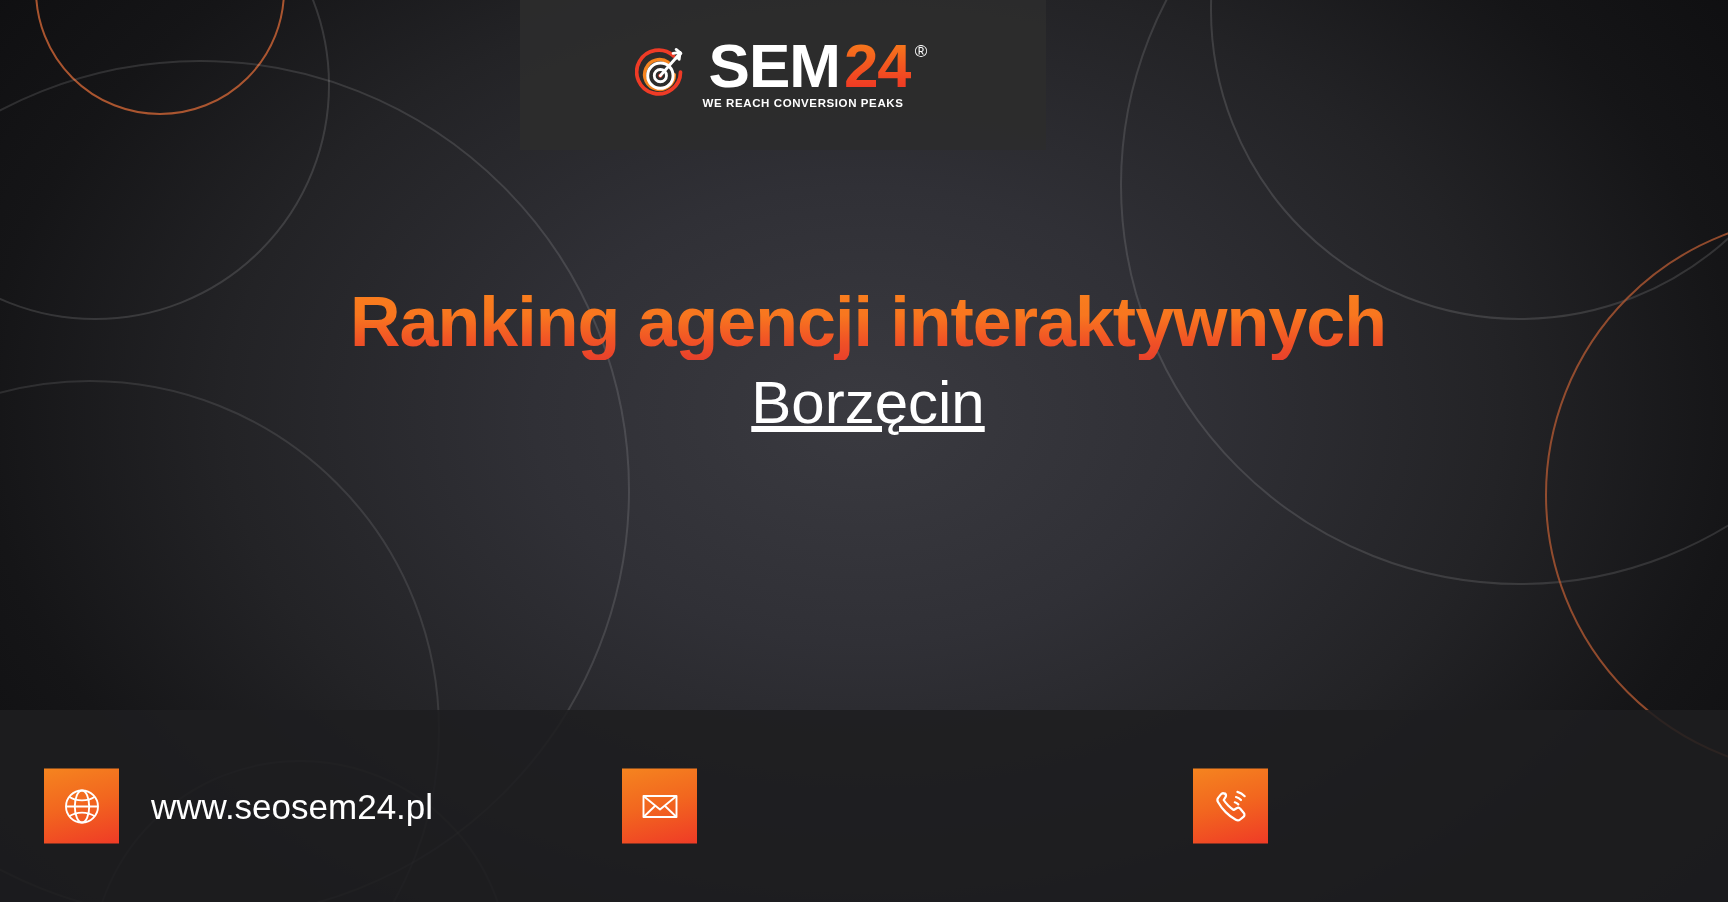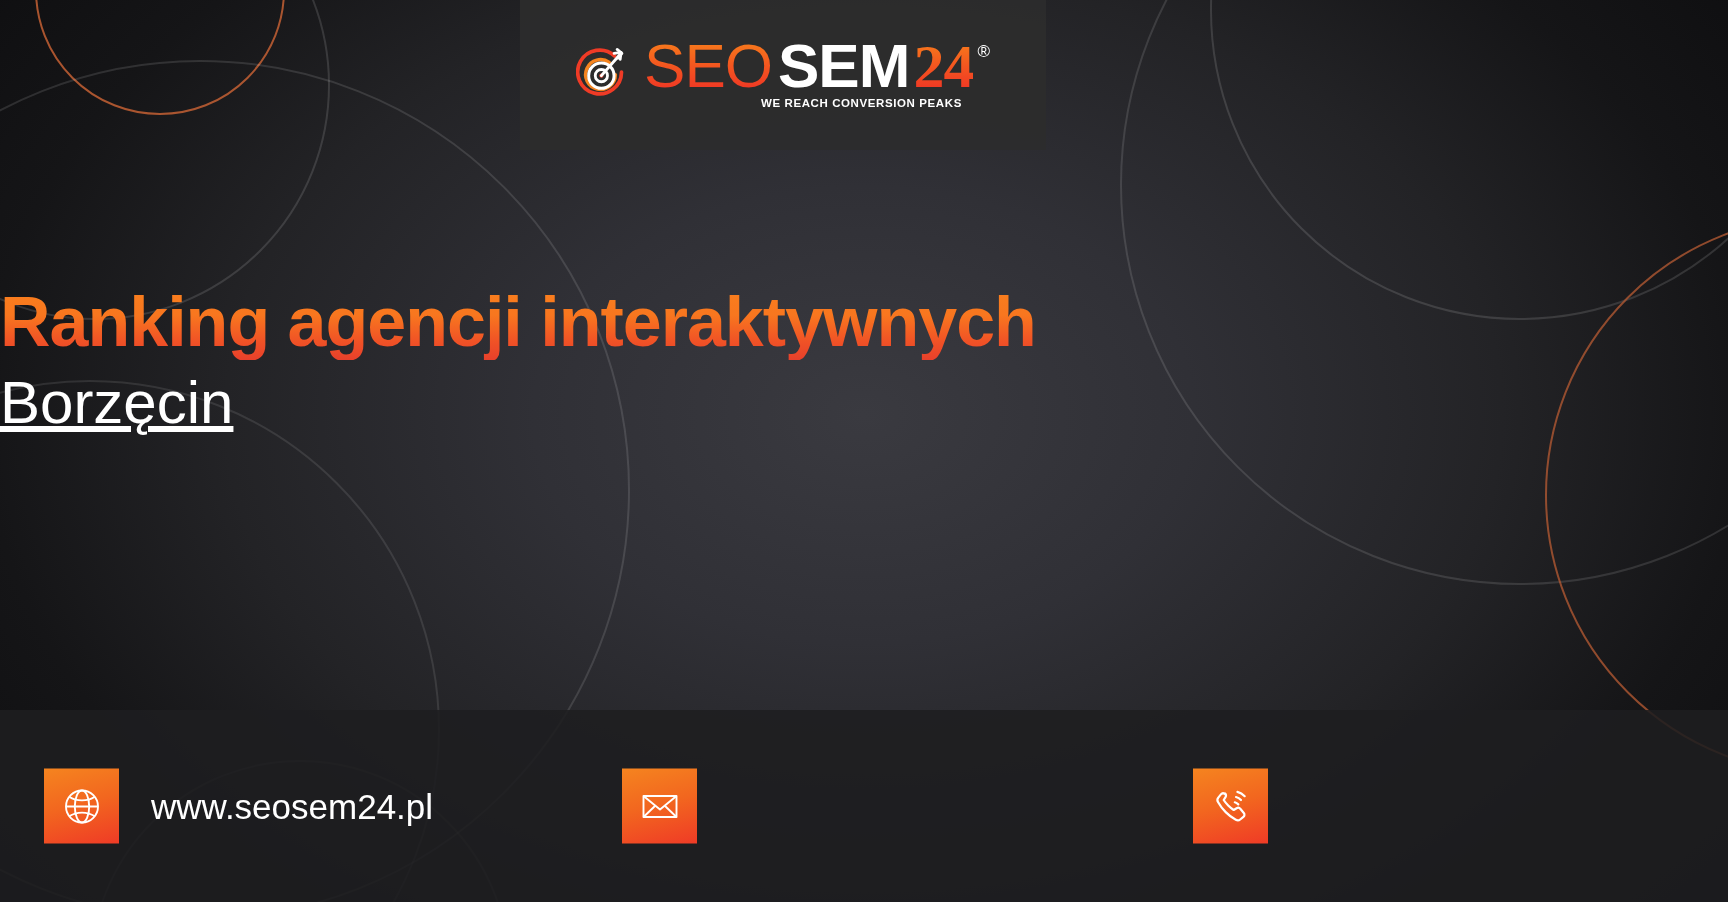--- a/index.html
+++ b/index.html
@@ -80,35 +80,35 @@
     -webkit-background-clip:text; background-clip:text; color:transparent;
   }
   .word-sem{
     font-size:62px; font-weight:700; letter-spacing:-1px; line-height:0.95;
     color:#ffffff; margin-left:6px;
   }
   .word-24{
     font-size:62px; font-weight:700; letter-spacing:-1px; line-height:0.95;
     margin-left:4px;
     background:linear-gradient(180deg,#f7821b 0%,#f4591f 45%,#ee2f26 100%);
-    -webkit-background-clip:text; background-clip:text; color:transparent;font-family:Liberation Serif, serif;
+    -webkit-background-clip:text; background-clip:text; color:transparent;
   }
   .word-reg{
     font-size:17px; color:#ffffff; line-height:1; margin-left:4px; margin-top:6px;
   }
   .logo-tagline{
     font-size:11.5px; font-weight:700; letter-spacing:0.6px;
     color:#ffffff; text-align:right;
     margin-top:1px; padding-right:28px;
   }
 
   
   .hero{
-    position:absolute; left:0; right:0; top:286px;
-    text-align:left;
+    position:absolute; left:8px; right:0; top:286px;
+    text-align:center;
   }
   .hero-title{
     font-size:70px; font-weight:700; letter-spacing:-1px; line-height:1.05;
     background:linear-gradient(180deg,#f9801d 0%,#f8761f 40%,#f05226 75%,#e8402b 100%);
     -webkit-background-clip:text; background-clip:text; color:transparent;
   }
   .hero-subtitle{
     margin-top:10px;
     font-size:60px; font-weight:400; color:#ffffff; line-height:1.1;text-decoration:underline;
   }
@@ -161,21 +161,20 @@
           <circle cx="29" cy="35" r="14.5" stroke="#ffffff" stroke-width="3.4"></circle>
           <circle cx="29" cy="35" r="7" stroke="#ffffff" stroke-width="3.2"></circle>
           <circle cx="29" cy="35" r="2.4" fill="#ef3b26"></circle>
           <path d="M29 35 L51 10" stroke="#ffffff" stroke-width="3.4" stroke-linecap="round"></path>
           <path d="M43.5 9.5 L51.5 8.5 L50.5 16.5" stroke="#ffffff" stroke-width="3.2" stroke-linecap="round" stroke-linejoin="round"></path>
           <path d="M47 5 L52.5 9.5 L48 15" stroke="#ffffff" stroke-width="3.2" stroke-linecap="round" stroke-linejoin="round"></path>
         </svg>
       </span>
       <span class="logo-type">
         <span class="logo-row">
-          <span class="word-seo">SEO</span>
           <span class="word-sem">SEM</span>
           <span class="word-24">24</span>
           <span class="word-reg">®</span>
         </span>
         <span class="logo-tagline">WE REACH CONVERSION PEAKS</span>
       </span>
     </div>
   </div>
 
   <div class="hero">

